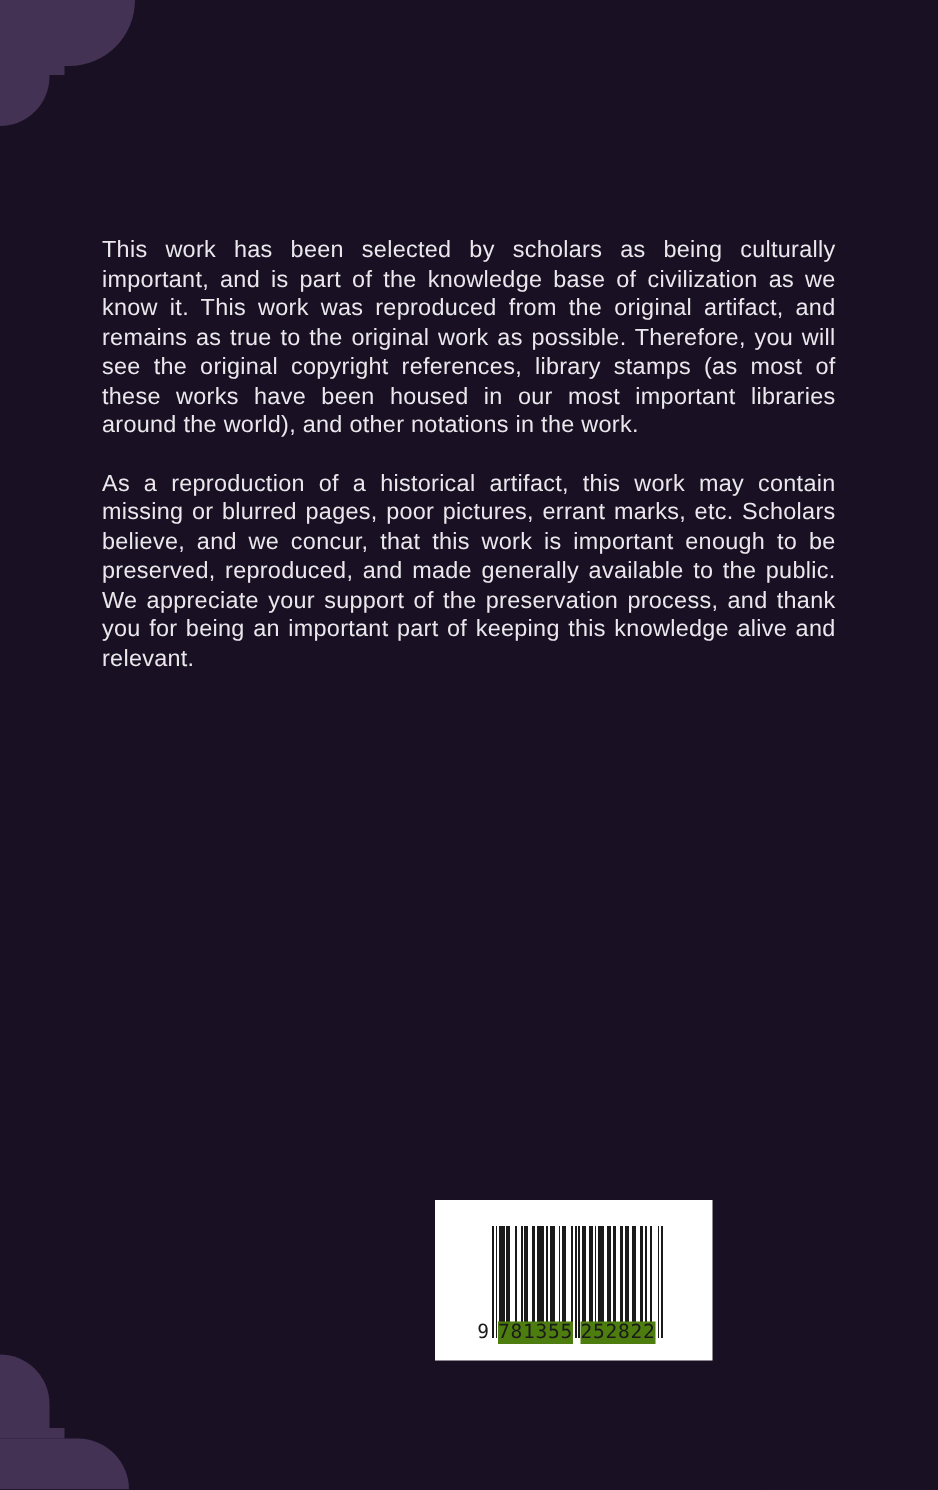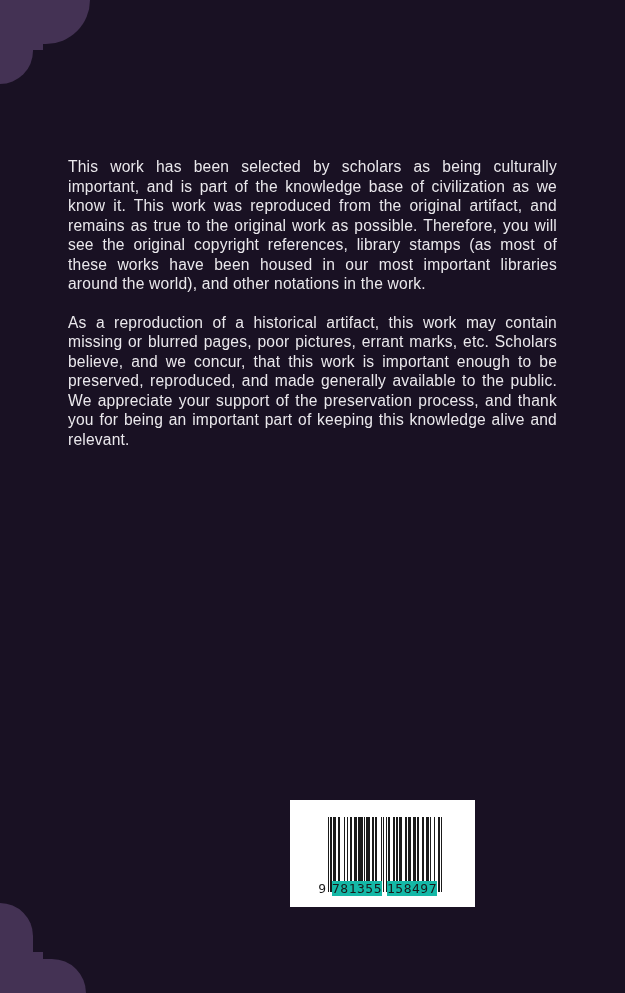--- a/index.html
+++ b/index.html
@@ -50,21 +50,21 @@
     left: 38px; top: 17px;
     display: block;
   }
   .bc-digit {
     position: absolute;
     top: 81px;
     font-family: "DejaVu Sans Mono", monospace;
     font-size: 13px;
     line-height: 15px;
     color: #1a1a1a;
-    background: #14b8a6;
+    background: #4d7c0f;
   }
   #bcd-left  { left: 20px; width: 16px; text-align: right; background: transparent; }
   #bcd-mid   { left: 42px; width: 50px; letter-spacing: 0.5px; }
   #bcd-right { left: 97px; width: 50px; letter-spacing: 0.5px; }
 </style>
 </head>
 <body>
 
 <div class="cover">
 
@@ -126,20 +126,20 @@
         <rect x="94.80" y="0" width="1.20" height="66" fill="#1a1a1a"></rect>
         <rect x="98.40" y="0" width="1.20" height="66" fill="#1a1a1a"></rect>
         <rect x="99.60" y="0" width="1.20" height="66" fill="#1a1a1a"></rect>
         <rect x="102.00" y="0" width="1.20" height="66" fill="#1a1a1a"></rect>
         <rect x="105.60" y="0" width="1.20" height="66" fill="#1a1a1a"></rect>
         <rect x="110.40" y="0" width="1.20" height="75" fill="#1a1a1a"></rect>
         <rect x="112.80" y="0" width="1.20" height="75" fill="#1a1a1a"></rect>
       </svg>
     <span class="bc-digit" id="bcd-left">9</span>
     <span class="bc-digit" id="bcd-mid">781355</span>
-    <span class="bc-digit" id="bcd-right">158497</span>
+    <span class="bc-digit" id="bcd-right">252822</span>
   </div>
 
   <div class="corner-piece" id="bl-sml"></div>
   <div class="corner-piece" id="bl-step"></div>
   <div class="corner-piece" id="bl-big"></div>
 
 </div>
 
 </body></html>

